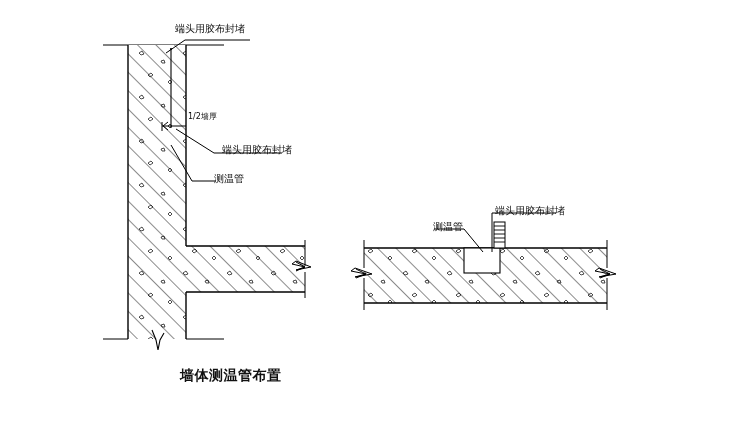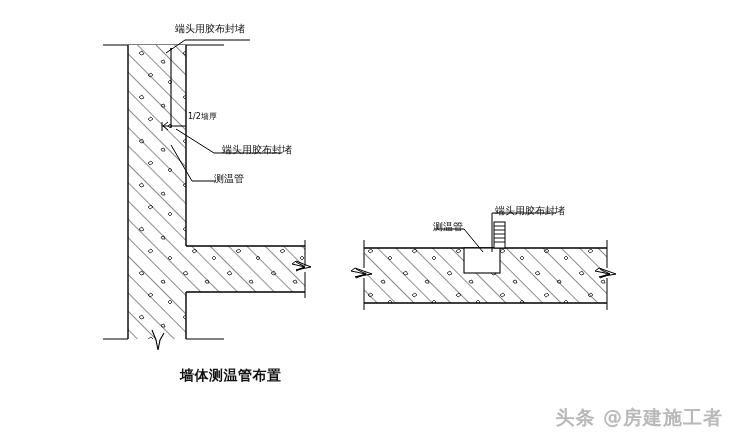--- a/index.html
+++ b/index.html
@@ -194,15 +194,14 @@
 
   <div class="lbl" style="left:214px; top:172px;">测温管</div>
 
   <div class="lbl" style="left:433px; top:220px;">测温管</div>
 
   <div class="lbl" style="left:495px; top:204px;">端头用胶布封堵</div>
 
   <div class="cap" style="left:136px; top:367px;margin-left:44px;">墙体测温管布置</div>
 
 
-  <div id="watermark">头条 @房建施工者</div>
 
 </div>
 
 </body></html>

